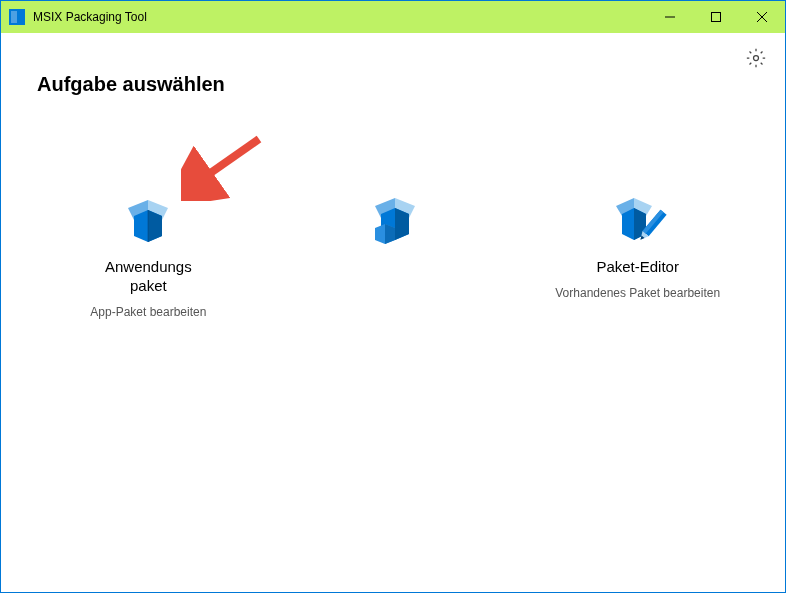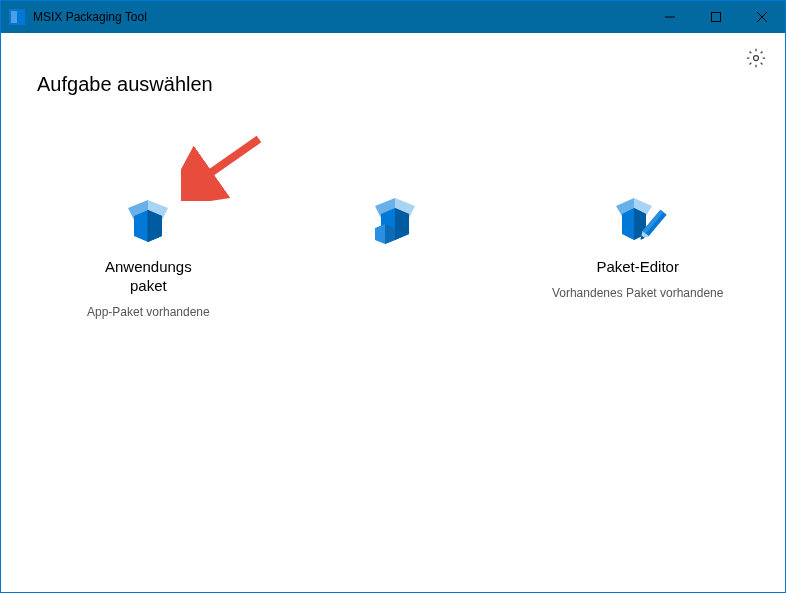--- a/index.html
+++ b/index.html
@@ -14,21 +14,21 @@
       height: 593px;
       border: 1px solid #0078d7;
       position: relative;
       overflow: hidden;
     }
     .titlebar {
       height: 32px;
       display: flex;
       align-items: center;
       padding-left: 8px;
-      background: #0369a1;
+      background: #bef264;
     }
     .titlebar .app-icon {
       width: 16px;
       height: 16px;
       background: #0078d7;
       margin-right: 8px;
       position: relative;
     }
     .titlebar .app-icon::before {
       content: "";
@@ -63,21 +63,21 @@
       right: 18px;
       width: 22px;
       height: 22px;
       cursor: pointer;
       display: flex;
       align-items: center;
       justify-content: center;
     }
     .page-heading {
       font-size: 20px;
-      font-weight: 400;
+      font-weight: 700;
       color: #000;
       margin: 40px 8px 0 36px;
     }
     .options {
       display: flex;
       justify-content: flex-start;
       gap: 70px;
       margin-top: 90px;
       padding: 0 60px;
     }
@@ -163,21 +163,21 @@
 
         <polygon points="12,22 32,14 32,28 18,34" fill="#69b0e8"></polygon>
         <polygon points="52,22 32,14 32,28 46,34" fill="#a8d3f2"></polygon>
 
         <polygon points="18,30 32,24 46,30 46,50 32,56 18,50" fill="#0078d7"></polygon>
         <polygon points="32,24 46,30 46,50 32,56" fill="#005ba1"></polygon>
         <line x1="32" y1="24" x2="32" y2="56" stroke="#003f72" stroke-width="0.5"></line>
       </svg>
     </div>
     <div class="opt-title">Anwendungs<br>paket</div>
-    <div class="opt-desc">App-Paket vorhandene</div>
+    <div class="opt-desc">App-Paket bearbeiten</div>
   </div>
 
   <div class="option">
     <div class="icon-wrap">
       <svg width="64" height="64" viewBox="0 0 64 64">
         <polygon points="14,20 34,12 34,26 20,32" fill="#69b0e8"></polygon>
         <polygon points="54,20 34,12 34,26 48,32" fill="#a8d3f2"></polygon>
         <polygon points="20,28 34,22 48,28 48,48 34,54 20,48" fill="#0078d7"></polygon>
         <polygon points="34,22 48,28 48,48 34,54" fill="#005ba1"></polygon>
 
@@ -197,21 +197,21 @@
 
         <g transform="rotate(40 46 40)">
           <rect x="42" y="22" width="8" height="28" fill="#0078d7"></rect>
           <rect x="42" y="22" width="4" height="28" fill="#2a8fe0"></rect>
           <polygon points="42,50 50,50 46,58" fill="#a8d3f2"></polygon>
           <polygon points="44,54 48,54 46,58" fill="#003f72"></polygon>
         </g>
       </svg>
     </div>
     <div class="opt-title">Paket-Editor</div>
-    <div class="opt-desc">Vorhandenes Paket vorhandene</div>
+    <div class="opt-desc">Vorhandenes Paket bearbeiten</div>
   </div>
 
 </div>
 
 <div class="arrow">
   <svg width="90" height="70" viewBox="0 0 90 70">
     <defs>
       <marker id="arrowhead" markerWidth="8" markerHeight="8" refX="2" refY="4" orient="auto">
         <polygon points="0 0, 8 4, 0 8" fill="#e74c3c"></polygon>
       </marker>

